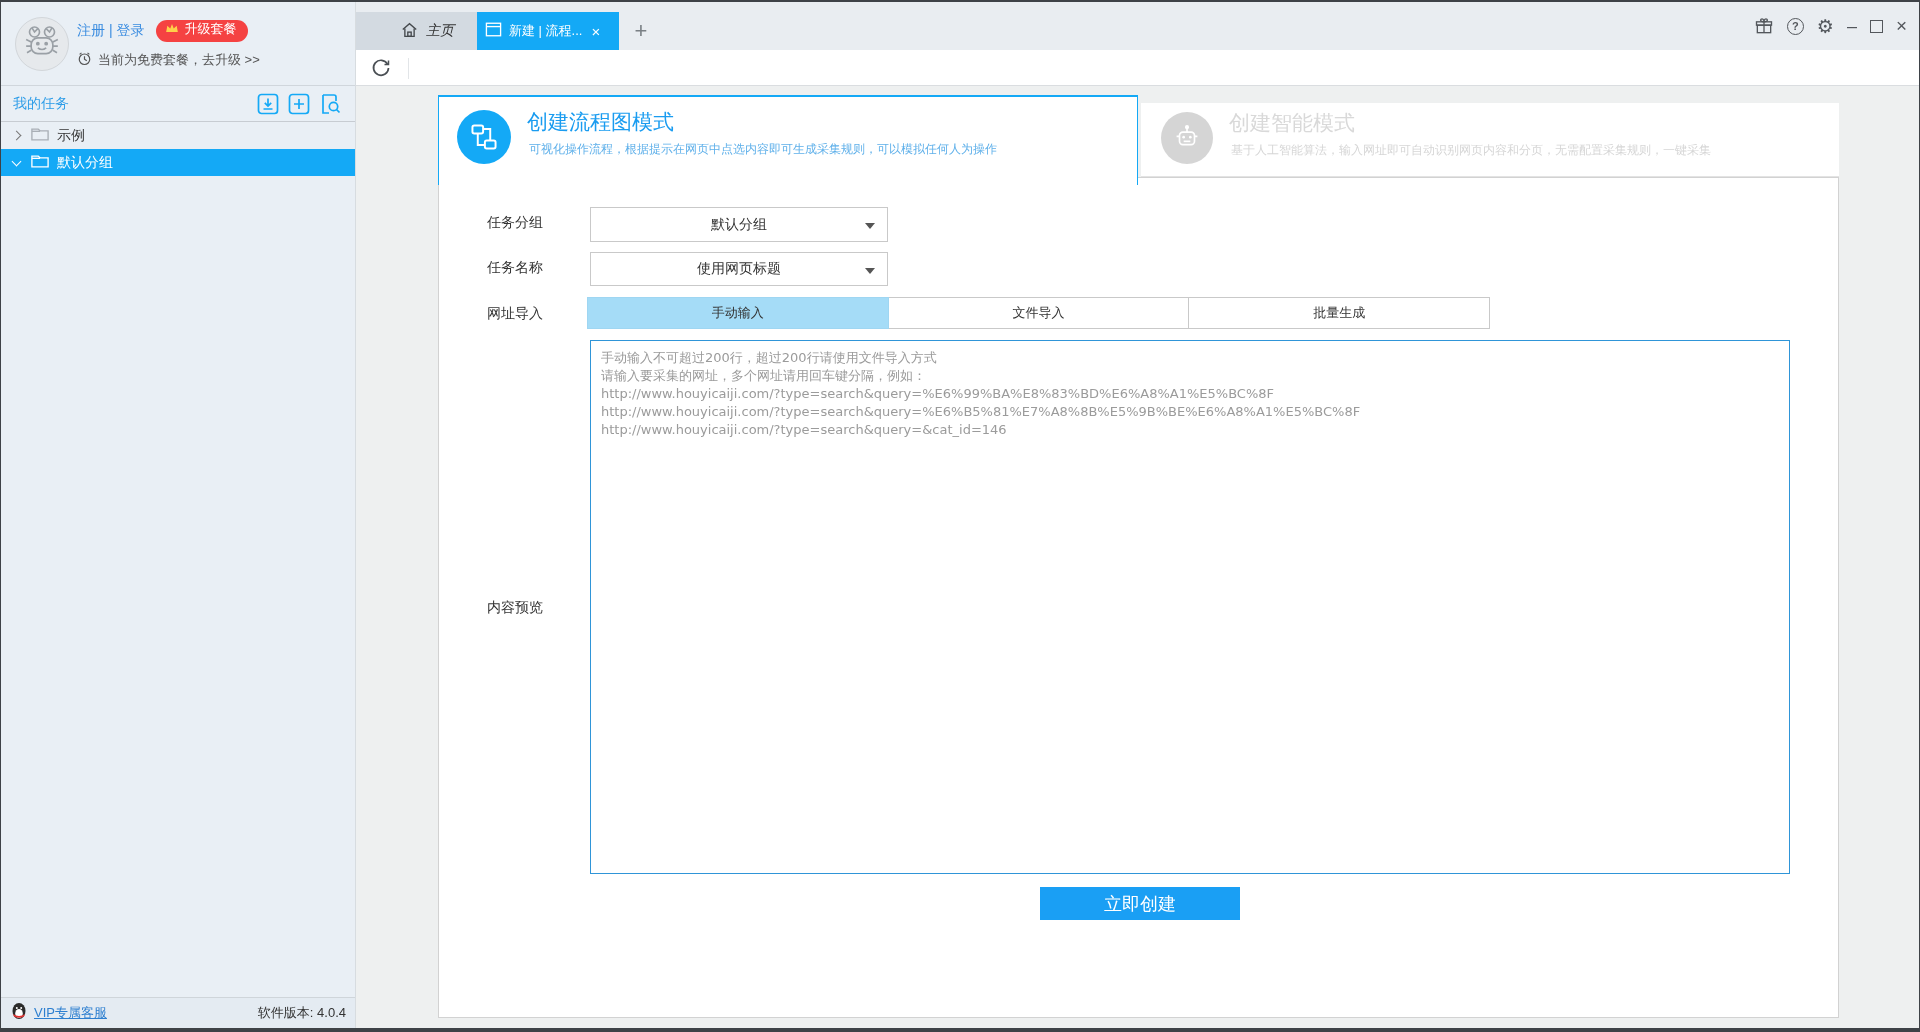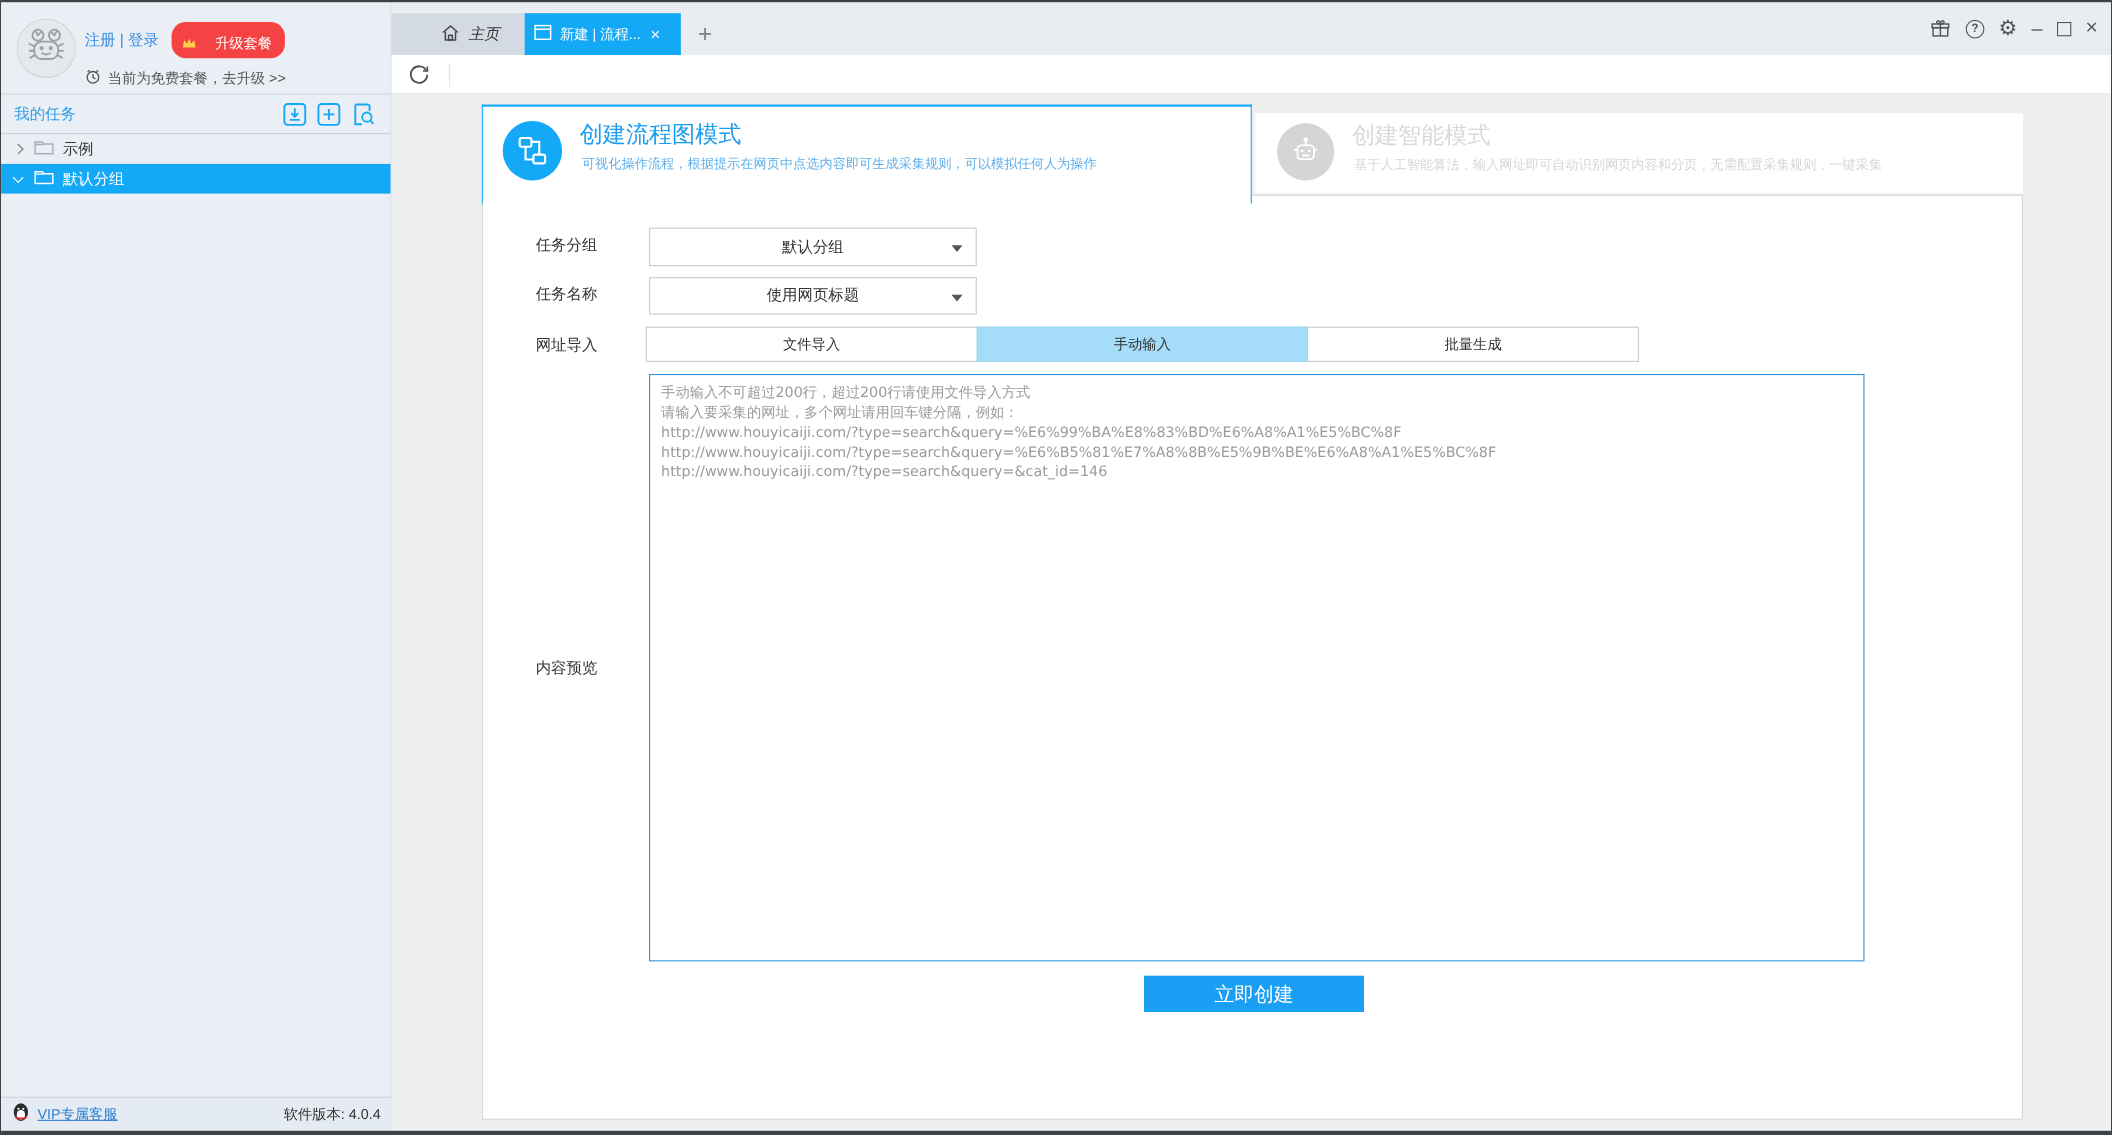--- a/index.html
+++ b/index.html
@@ -11,22 +11,22 @@
   .edge-bottom { position:absolute; bottom:0; left:0; right:0; height:4px; background:#3e4247; z-index:50; }
 
   
   .sidebar { position:absolute; left:0; top:2px; bottom:4px; width:355px; background:#e9eff5; border-right:1px solid #d7dce0; }
   .sb-top { position:relative; height:84px; border-bottom:1px solid #d0d6dc; }
   .logo-circle { position:absolute; left:14px; top:15px; width:54px; height:54px; border-radius:50%;
                  background:#e6e9ec; border:1px solid #d2d6da; display:flex; align-items:center; justify-content:center; }
   .sb-top-right { position:absolute; left:76px; top:18px; }
   .login-row { display:flex; align-items:center; gap:12px; }
   .login-links { color:#3a8ce0; font-size:14px; cursor:pointer; }
-  .upgrade-badge { display:inline-flex; align-items:center; gap:16px; background:#f54242; color:#fff;
-                   font-size:13px; border-radius:13px; padding:11px 12px 4px 9px; cursor:pointer; }
+  .upgrade-badge { display:inline-flex; align-items:center; gap:5px; background:#f54242; color:#fff;
+                   font-size:13px; border-radius:13px; padding:0 12px 4px 9px; cursor:pointer; }
   .plan-row { display:flex; align-items:center; gap:6px; margin-top:9px; color:#555; font-size:13px; }
 
   .sb-tasks-header { position:relative; height:36px; border-bottom:1px solid #c7ccd2; display:flex; align-items:center;font-family:Liberation Serif, serif; }
   .sb-tasks-title { color:#2f9de8; font-size:14px; margin-left:12px; }
   .sb-header-icons { position:absolute; right:14px; top:7px; display:flex; gap:9px; }
   .sb-header-icons svg { cursor:pointer; }
 
   .tree-item { height:27px; display:flex; align-items:center; font-size:14px; color:#333; cursor:pointer; }
   .tree-item .chev { width:7px; height:7px; border-right:1.5px solid #777; border-bottom:1.5px solid #777;
                      margin-left:12px; transform:rotate(-45deg); }
@@ -84,21 +84,21 @@
               display:flex; align-items:center; justify-content:center; font-size:14px; color:#333; cursor:pointer; }
   .dd-caret { position:absolute; right:12px; top:15px; width:0; height:0;
               border-left:5px solid transparent; border-right:5px solid transparent; border-top:6px solid #555; }
 
   .segmented { position:absolute; left:148px; top:119px; width:903px; height:32px; display:flex; }
   .seg { flex:1; border:1px solid #c9c9c9; background:#fff; display:flex; align-items:center; justify-content:center;
          font-size:13px; color:#333; cursor:pointer; }
   .seg + .seg { margin-left:-1px; }
   .seg.active { background:#a5dcf7; border-color:#9fd6f2; z-index:1; }
 
-  .url-textarea { position:absolute; left:151px; top:162px; width:1105px; height:534px; border:1px solid #2f95d8;
+  .url-textarea { position:absolute; left:151px; top:162px; width:1200px; height:534px; border:1px solid #2f95d8;
                   resize:none; outline:none; padding:8px 10px; font-family:"DejaVu Sans","Liberation Sans",sans-serif;
                   font-size:13px; line-height:18px; color:#333; }
   .url-textarea::placeholder { color:#9b9b9b; opacity:1; }
 
   .create-btn { position:absolute; left:601px; top:709px; width:200px; height:33px; background:#1a9ff4; color:#fff;
                 border:none; font-size:18px; font-family:inherit; cursor:pointer; }
 </style>
 </head>
 <body>
 
@@ -302,22 +302,22 @@
         </div>
 
         <span class="form-label" style="top:81px;">任务名称</span>
         <div class="dropdown" style="top:74px; height:34px;">
           <span>使用网页标题</span>
           <span class="dd-caret"></span>
         </div>
 
         <span class="form-label" style="top:127px;">网址导入</span>
         <div class="segmented">
+          <div class="seg active">手动输入</div>
           <div class="seg">文件导入</div>
-          <div class="seg active">手动输入</div>
           <div class="seg">批量生成</div>
         </div>
 
         <span class="form-label" style="top:421px;">内容预览</span>
         <textarea class="url-textarea" placeholder="手动输入不可超过200行，超过200行请使用文件导入方式
 请输入要采集的网址，多个网址请用回车键分隔，例如：
 http://www.houyicaiji.com/?type=search&amp;query=%E6%99%BA%E8%83%BD%E6%A8%A1%E5%BC%8F
 http://www.houyicaiji.com/?type=search&amp;query=%E6%B5%81%E7%A8%8B%E5%9B%BE%E6%A8%A1%E5%BC%8F
 http://www.houyicaiji.com/?type=search&amp;query=&amp;cat_id=146" style=""></textarea>
 

